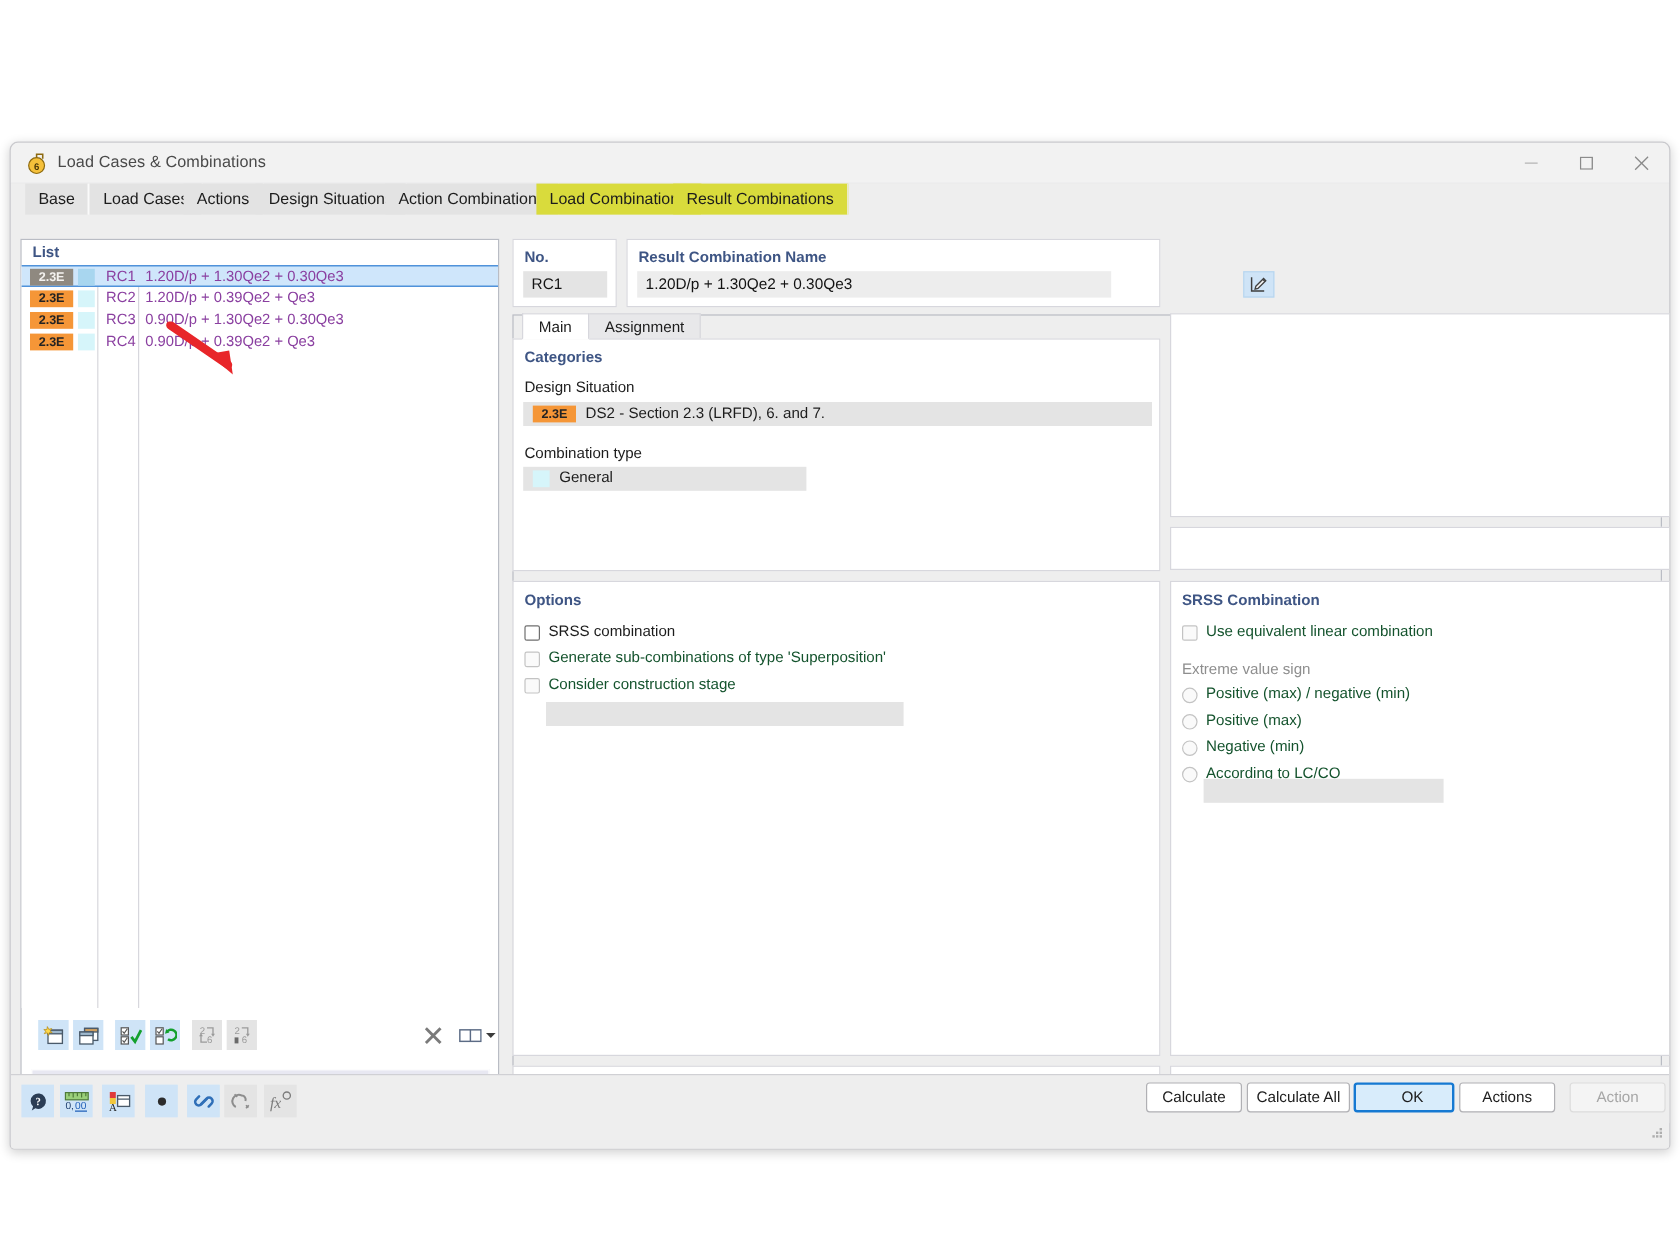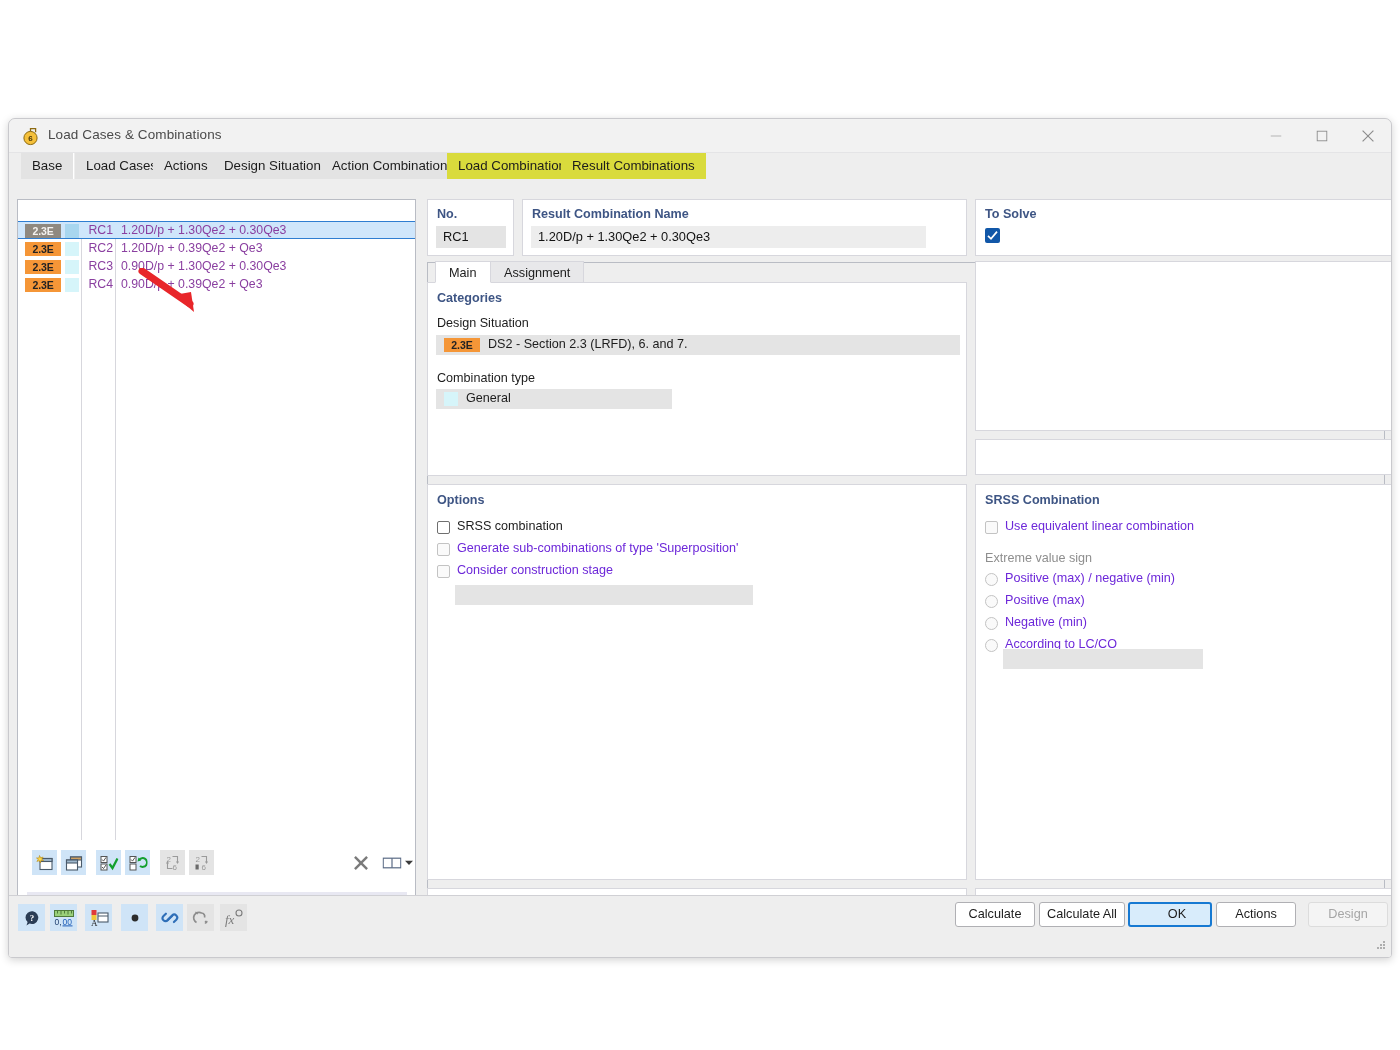--- a/index.html
+++ b/index.html
@@ -275,21 +275,21 @@
     position: absolute; left: 0; top: 2px;
     width: 13px; height: 13px;
     border: 1px solid #6f6f6f;
     background: #ffffff; border-radius: 2px;
   }
   .cbox.dis { border-color: #c3c3c3; background: #fafafa; }
   .cblbl {
     position: absolute; left: 20px; top: 0;
     font-size: 12.6px; color: #1c1c1c; white-space: nowrap;
   }
-  .cblbl.dis { color: #6d28d9; }
+  .cblbl.dis { color: #14532d; }
   #opt-input {
     position: absolute; left: 27px; top: 282px;
     width: 298px; height: 20px; background: #e4e4e4;
   }
 
   
   #cmt-card { left: 0; top: 689px; width: 540px; height: 48px; }
   #cmt-lbl { position: absolute; left: 9px; top: 5px; }
   #cmt-input {
     position: absolute; left: 8px; top: 22px;
@@ -408,20 +408,21 @@
     <div class="tab" style="left:144px;">Actions</div>
     <div class="tab" style="left:204px;">Design Situations</div>
     <div class="tab" style="left:312px;">Action Combinations</div>
     <div class="tab hl" style="left:438px;">Load Combinations</div>
     <div class="tab hl active" style="left:552px;">Result Combinations</div>
   </div>
 
   <div id="body">
 
     <div id="list-panel">
+      <div id="list-header">List</div>
 
       <div id="list-body">
         <div class="colline" id="colline-1"></div>
         <div class="colline" id="colline-2"></div>
 
         <div class="lrow sel" style="top:0px;">
           <span class="ds-badge">2.3E</span>
           <span class="clr-chip"></span>
           <span class="lno">RC1</span>
           <span class="ldesc">1.20D/p + 1.30Qe2 + 0.30Qe3</span>
@@ -551,28 +552,20 @@
         <span class="roval" id="name-val">1.20D/p + 1.30Qe2 + 0.30Qe3</span>
         <span id="name-edit-btn">
           <svg width="15" height="14" viewBox="0 0 15 14">
             <path d="M1.5 1 L1.5 12.5 L12 12.5" fill="none" stroke="#3e3e3e" stroke-width="1.2"></path>
             <path d="M5 8.6 L11.5 2.1 L13.3 3.9 L6.8 10.4 L4.4 11 Z" fill="#f2f2f2" stroke="#3e3e3e" stroke-width="1.1"></path>
             <line x1="10.8" y1="2.8" x2="12.6" y2="4.6" stroke="#3e3e3e" stroke-width="1.1"></line>
           </svg>
         </span>
       </div>
 
-      <div class="card" id="hdr-solve">
-        <span class="grouplbl hdr-lbl">To Solve</span>
-        <span id="solve-check">
-          <svg width="13" height="13" viewBox="0 0 13 13">
-              <path d="M2 6.8 L5 9.8 L11 2.6" fill="none" stroke="#ffffff" stroke-width="1.7"></path>
-            </svg>
-        </span>
-      </div>
 
       <div id="inner-tabs">
         <div class="itab active" style="left:8px;">Main</div>
         <div class="itab" style="left:63px;">Assignment</div>
       </div>
 
       <div class="card" id="cat-card">
         <span class="grouplbl" id="cat-lbl">Categories</span>
         <span class="subtitle" id="ds-title">Design Situation</span>
         <div id="ds-row">
@@ -710,21 +703,21 @@
       <svg width="20" height="19" viewBox="0 0 20 19">
         <text x="1" y="15" font-size="13" fill="#7c7c7c" font-style="italic" font-family="Liberation Serif, serif">fx</text>
         <circle cx="15" cy="4.5" r="3" fill="none" stroke="#7c7c7c" stroke-width="1.1"></circle>
       </svg>
     </div>
 
     <div class="dlgbtn" style="left:946px; width:80px;">Calculate</div>
     <div class="dlgbtn" style="left:1030px; width:86px;">Calculate All</div>
     <div class="dlgbtn primary" style="left:1119px; width:84px;">OK</div>
     <div class="dlgbtn" style="left:1207px; width:80px;">Actions</div>
-    <div class="dlgbtn disabled" style="left:1299px; width:80px;">Design</div>
+    <div class="dlgbtn disabled" style="left:1299px; width:80px;">Action</div>
 
     <span id="grip">
       <svg width="12" height="12" viewBox="0 0 12 12">
         <g fill="#aeaeae">
           <rect x="9" y="9" width="2" height="2"></rect>
             <rect x="6" y="9" width="2" height="2"></rect>
             <rect x="3" y="9" width="2" height="2"></rect>
           <rect x="9" y="6" width="2" height="2"></rect>
             <rect x="6" y="6" width="2" height="2"></rect>
           <rect x="9" y="3" width="2" height="2"></rect>

